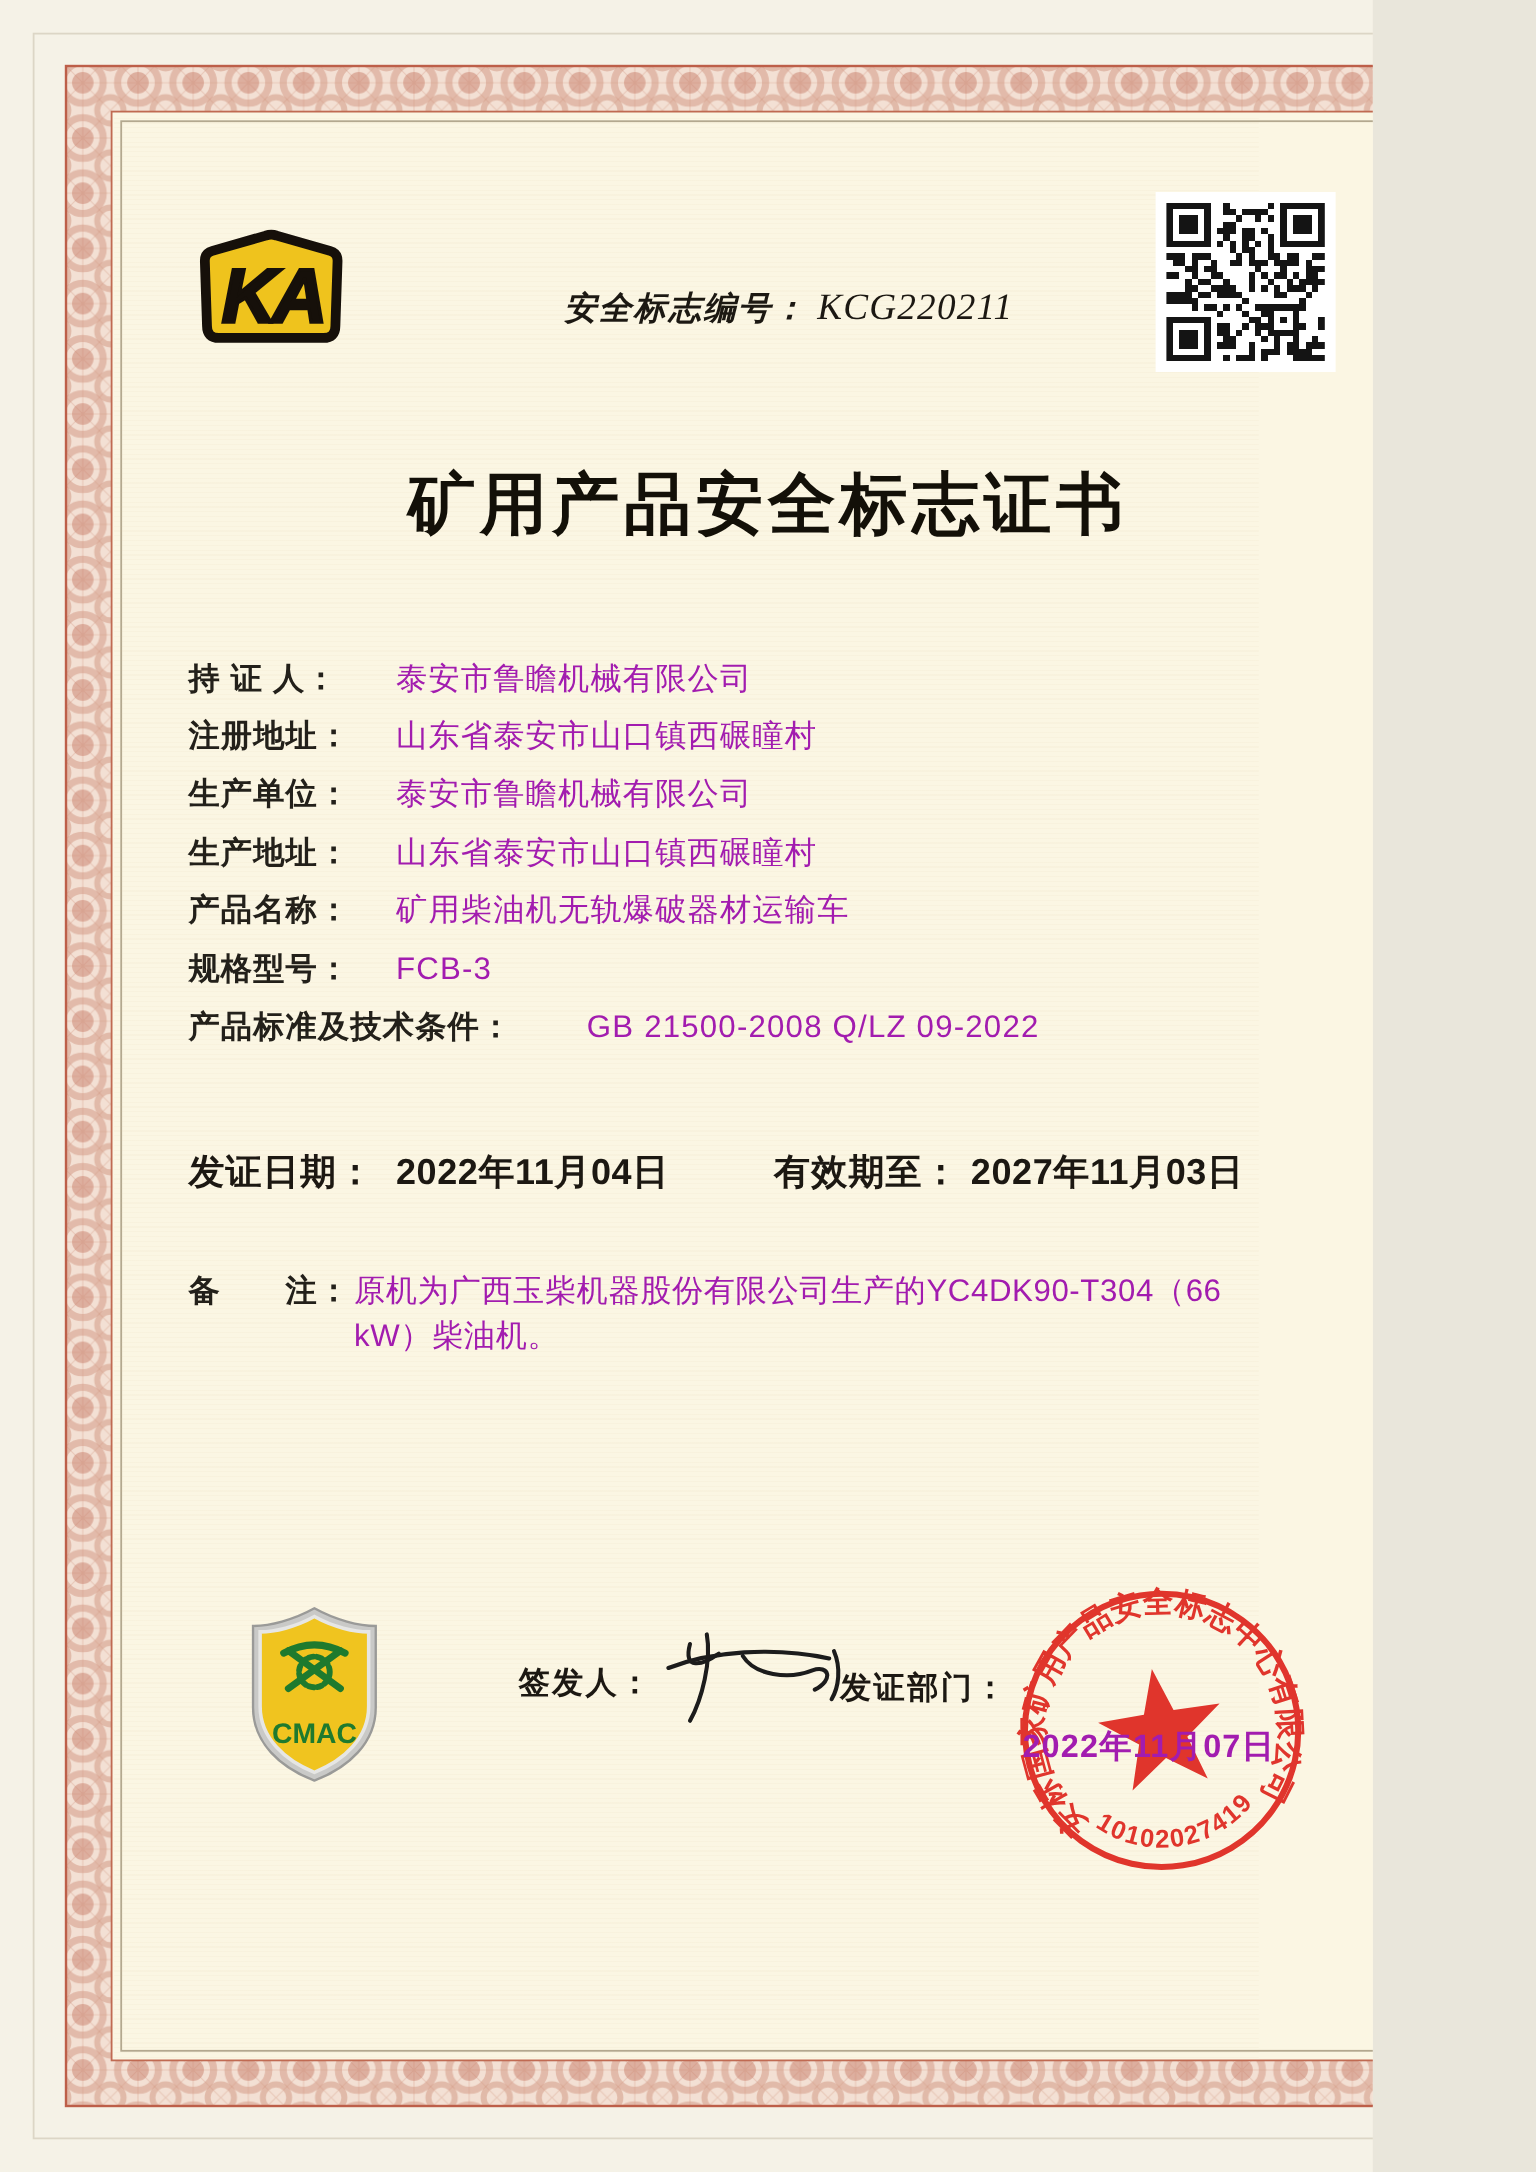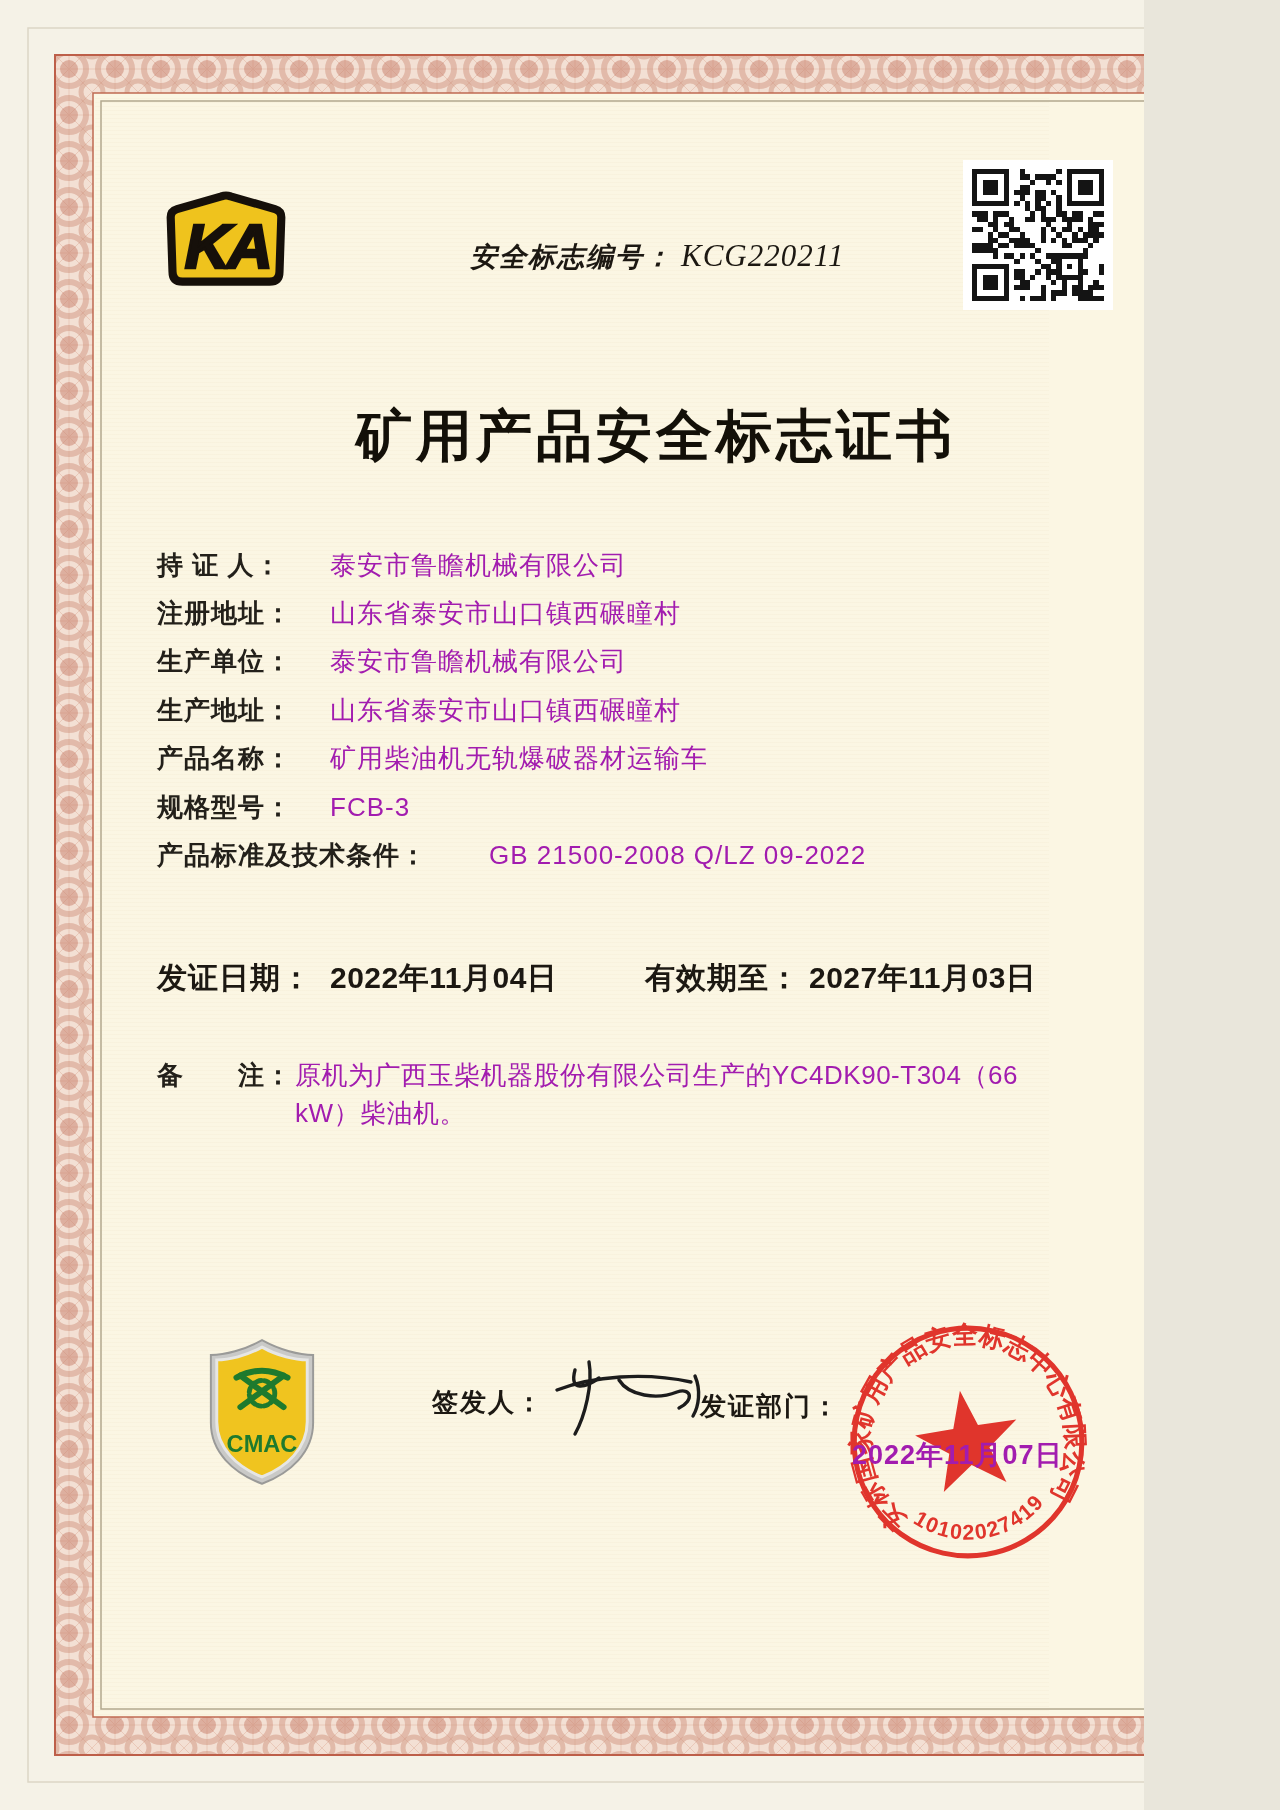--- a/index.html
+++ b/index.html
@@ -22,21 +22,21 @@
   
   .ka-logo{position:absolute;left:158px;top:186px;width:136px;height:106px;}
   .cert-no{position:absolute;left:470px;top:238px;font-size:27px;letter-spacing:2px;white-space:nowrap;font-style:italic;}
   .cert-no .lbl{font-weight:600;}
   .cert-no .val{font-family:"Liberation Serif", serif;font-size:31px;letter-spacing:1px;font-weight:500;margin-left:8px;}
   .qr-box{position:absolute;left:963px;top:160px;width:150px;height:150px;background:#ffffff;}
   .qr-box svg{position:absolute;left:9px;top:9px;width:132px;height:132px;}
 
   
   .title{
-    position:absolute;left:103px;top:383px;width:1074px;margin:16px;
+    position:absolute;left:103px;top:383px;width:1074px;margin:0;
     text-align:center;font-size:56px;font-weight:900;letter-spacing:4px;
     color:#131008;
   }
 
   
   #fields{position:absolute;left:157px;top:541px;width:1010px;}
   .row{height:48.4px;display:flex;align-items:center;font-size:26px;}
   .flabel{font-weight:600;letter-spacing:1px;min-width:173px;white-space:pre;color:#23201a;}
   .row.long .flabel{min-width:0;margin-right:62px;}
   .fvalue{font-weight:400;letter-spacing:1px;white-space:pre;color:#a21caf;}

